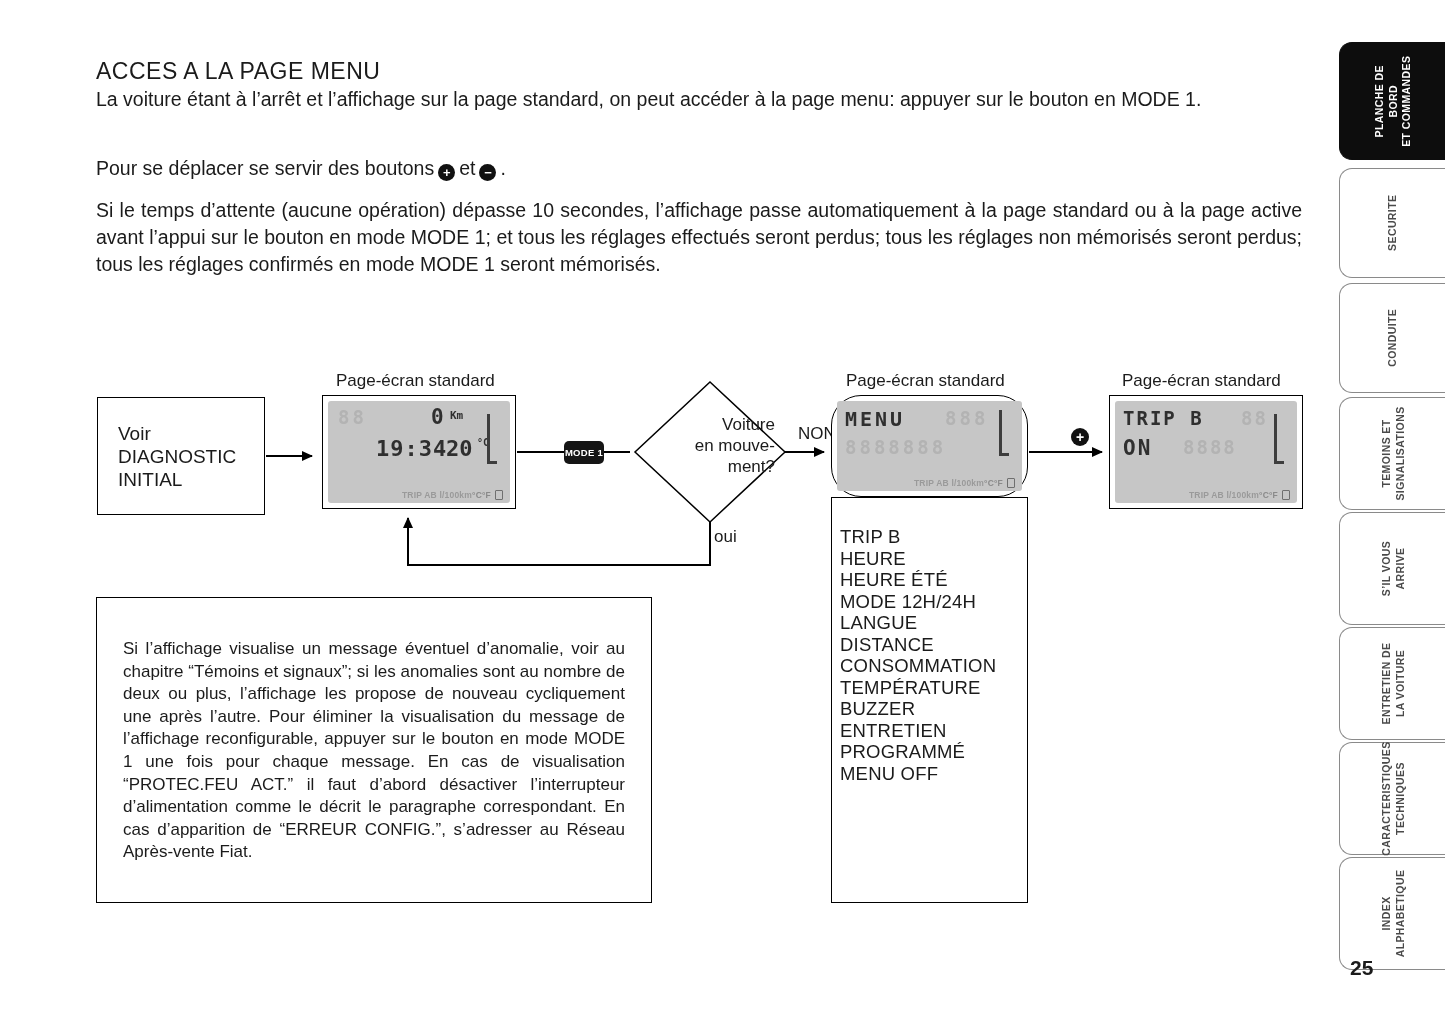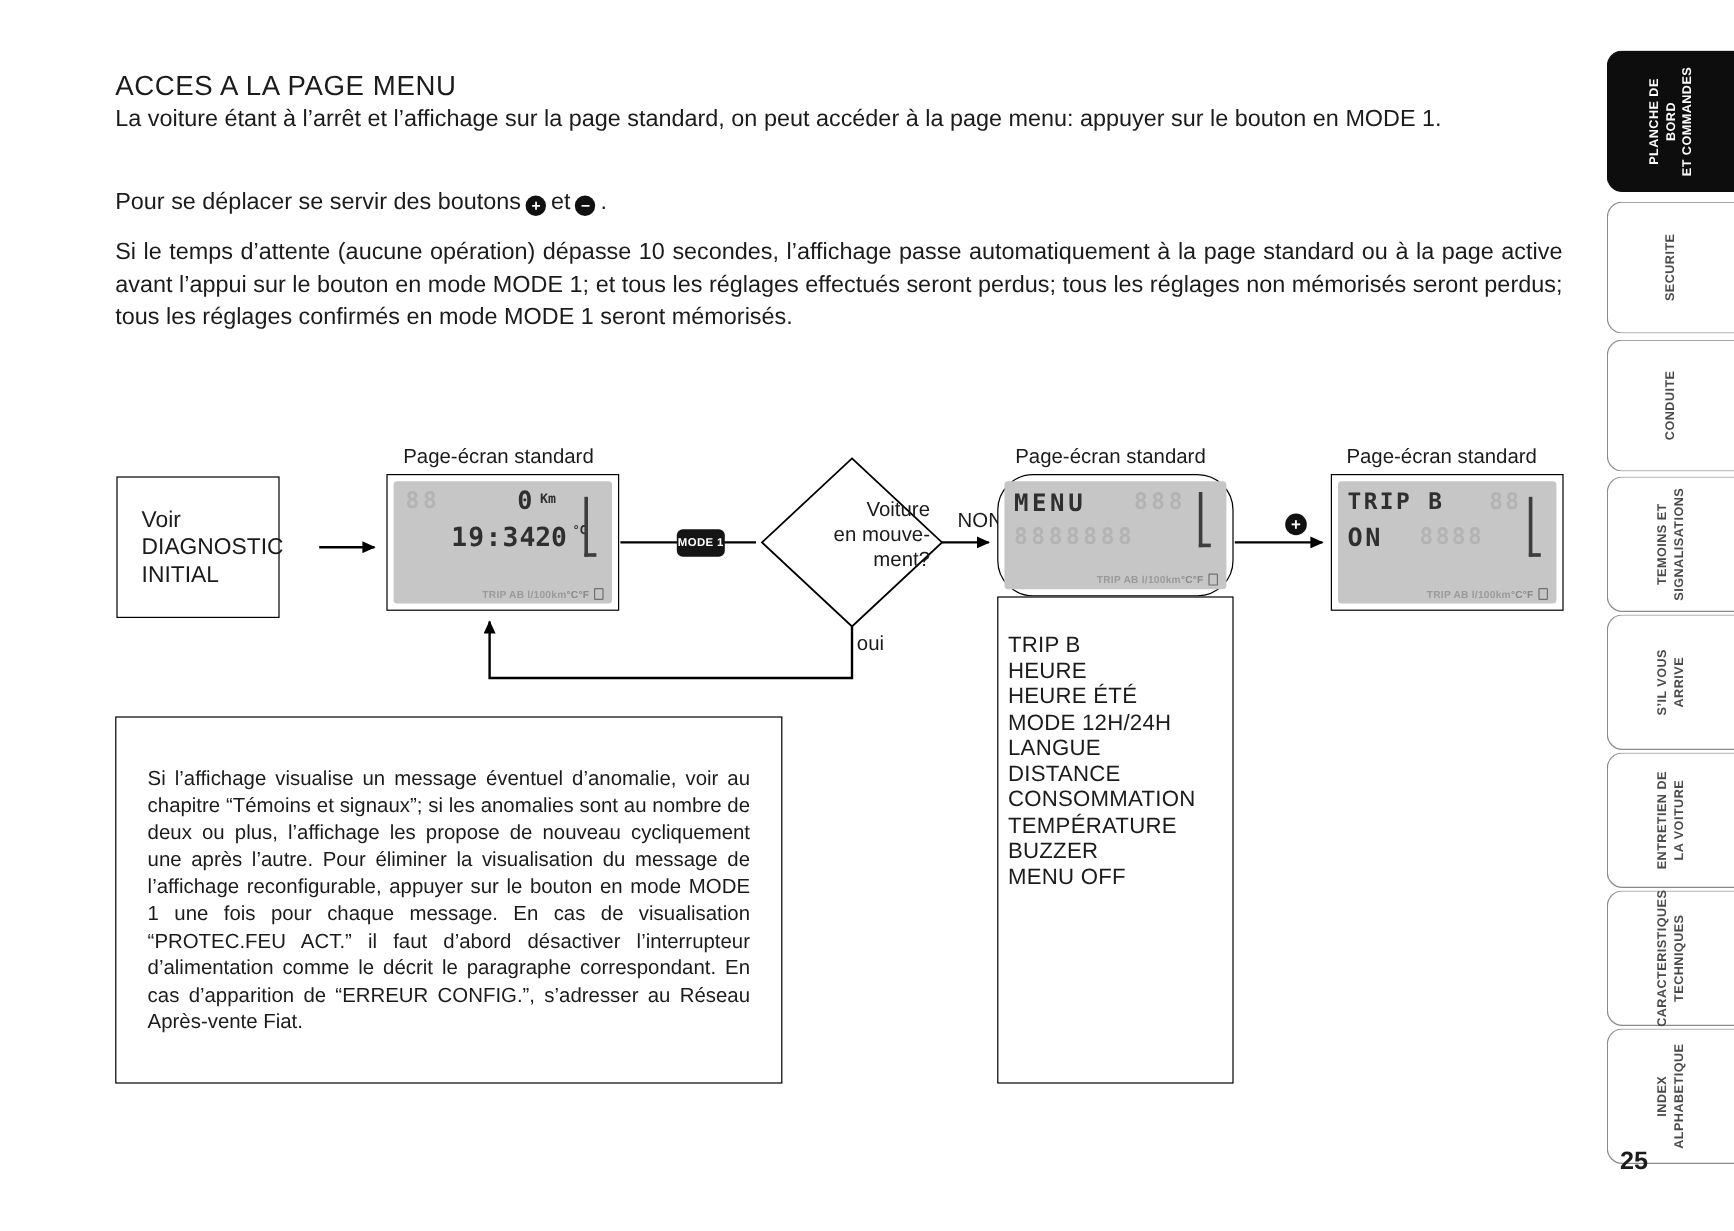--- a/index.html
+++ b/index.html
@@ -22,21 +22,21 @@
     font-size:13px; font-weight:bold; line-height:1; vertical-align:-2px; margin:0 4px;
   }
 
   
   .connectors { position:absolute; left:0; top:0; pointer-events:none; }
 
   .screen-label { position:absolute; top:371px; font-size:17px; }
   #label1 { left:336px; } #label2 { left:846px; } #label3 { left:1122px; }
 
   #diag-box {
-    position:absolute; left:97px; top:397px; width:136px; height:118px;
+    position:absolute; left:97px; top:397px; width:168px; height:118px;
     border:1.5px solid #000; background:#fff; display:flex; align-items:center;
     padding-left:20px; font-size:19px; line-height:23px; white-space:pre-line;
   }
 
   .screen-frame { position:absolute; border:1.5px solid #000; background:#fff; padding:5px; }
   #lcd1-frame { left:322px; top:395px; width:194px; height:114px; }
   #lcd2-frame { left:831px; top:395px; width:197px; height:102px;border-radius:30px; }
   #lcd3-frame { left:1109px; top:395px; width:194px; height:114px; }
   .lcd { position:relative; width:100%; height:100%; background:#c6c6c6; border-radius:3px; overflow:hidden; }
 
@@ -198,20 +198,21 @@
 <div id="menu-box">
   <div class="menu-item">TRIP B</div>
   <div class="menu-item">HEURE</div>
   <div class="menu-item">HEURE ÉTÉ</div>
   <div class="menu-item">MODE 12H/24H</div>
   <div class="menu-item">LANGUE</div>
   <div class="menu-item">DISTANCE</div>
   <div class="menu-item">CONSOMMATION</div>
   <div class="menu-item">TEMPÉRATURE</div>
   <div class="menu-item">BUZZER</div>
+  <div class="menu-item">ENTRETIEN PROGRAMMÉ</div>
   <div class="menu-item">MENU OFF</div>
 </div>
 
 <div id="note-box">
   <div id="note-text">Si l’affichage visualise un message éventuel d’anomalie, voir au chapitre “Témoins et signaux”; si les anomalies sont au nombre de deux ou plus, l’affichage les propose de nouveau cycliquement une après l’autre. Pour éliminer la visualisation du message de l’affichage reconfigurable, appuyer sur le bouton en mode MODE 1 une fois pour chaque message. En cas de visualisation “PROTEC.FEU ACT.” il faut d’abord désactiver l’interrupteur d’alimentation comme le décrit le paragraphe correspondant. En cas d’apparition de “ERREUR CONFIG.”, s’adresser au Réseau Après-vente Fiat.</div>
 </div>
 
 <div class="tab active" id="tab1">
   <div class="tab-label">PLANCHE DE BORD
 ET COMMANDES</div>

